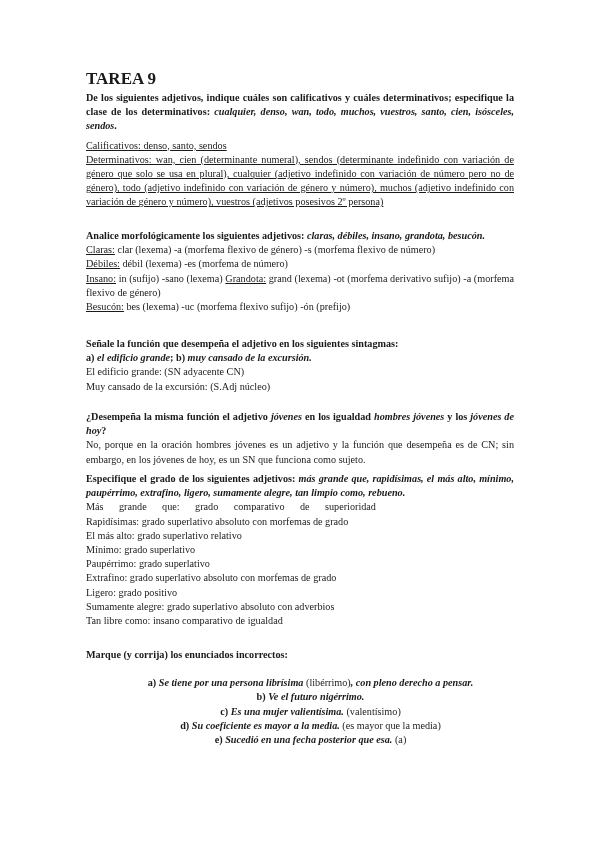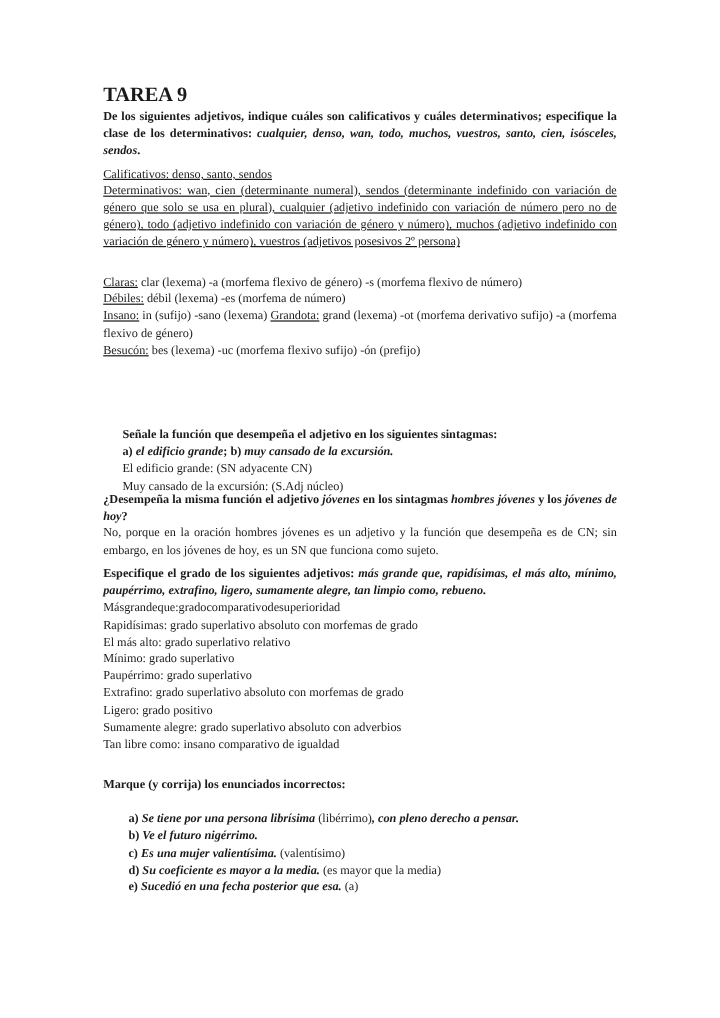--- a/index.html
+++ b/index.html
@@ -7,62 +7,63 @@
          font-family: "Liberation Serif", "DejaVu Serif", serif; color: #1a1a1a; }
   .page { position: absolute; left: 86px; top: 0; width: 428px; }
   .title { position: absolute; top: 69px; left: 0; font-weight: bold; font-size: 17px; }
   .block { position: absolute; left: 0; width: 428px; font-size: 10.2px; line-height: 14.2px; }
   .q { font-weight: bold; text-align: justify; }
   .q i { font-style: italic; }
   .ans { text-align: justify; }
   .ans p, .q p { margin: 0; }
   u { }
   .list { padding-left: 21px; }
-  .list p { margin: 0; }
+  .list p { margin: 0; text-align: center; }
   .bi { font-weight: bold; font-style: italic; }
   .b { font-weight: bold; }
-  .spread { display: flex; width: 290px; }
+  .spread { display: flex; justify-content: space-between; width: 290px; }
 </style>
 </head>
 <body>
 
 <div class="page">
 
   <div class="title">TAREA 9</div>
 
   <div class="block" style="top:91px;">
     <div class="q"><span>De los siguientes adjetivos, indique cuáles son calificativos y cuáles determinativos; especifique la clase de los determinativos: </span><i>cualquier, denso, wan, todo, muchos, vuestros, santo, cien, isósceles, sendos</i><span>.</span></div>
     <div class="ans" style="margin-top:5px;text-decoration:underline;">
       <p>Calificativos: denso, santo, sendos</p>
       <p>Determinativos: wan, cien (determinante numeral), sendos (determinante indefinido con variación de género que solo se usa en plural), cualquier (adjetivo indefinido con variación de número pero no de género), todo (adjetivo indefinido con variación de género y número), muchos (adjetivo indefinido con variación de género y número), vuestros (adjetivos posesivos 2º persona)</p>
     </div>
   </div>
 
   <div class="block" style="top:229px;">
+    <div class="q"><span>Analice morfológicamente los siguientes adjetivos: </span><i>claras, débiles, insano, grandota, besucón.</i></div>
     <div class="ans">
       <p><u>Claras:</u><span> clar (lexema) -a (morfema flexivo de género) -s (morfema flexivo de número)</span></p>
       <p><u>Débiles:</u><span> débil (lexema) -es (morfema de número)</span></p>
       <p><u>Insano:</u><span> in (sufijo) -sano (lexema) </span><u>Grandota:</u><span> grand (lexema) -ot (morfema derivativo sufijo) -a (morfema flexivo de género)</span></p>
       <p><u>Besucón:</u><span> bes (lexema) -uc (morfema flexivo sufijo) -ón (prefijo)</span></p>
     </div>
   </div>
 
-  <div class="block" style="top:356px;margin-left:16px;">
+  <div class="block" style="top:337px;">
     <div class="q">
       <p>Señale la función que desempeña el adjetivo en los siguientes sintagmas:</p>
       <p><span>a) </span><i>el edificio grande</i><span>; b) </span><i>muy cansado de la excursión.</i></p>
     </div>
     <div class="ans">
       <p>El edificio grande: (SN adyacente CN)</p>
       <p>Muy cansado de la excursión: (S.Adj núcleo)</p>
     </div>
   </div>
 
   <div class="block" style="top:410px;">
-    <div class="q"><span>¿Desempeña la misma función el adjetivo </span><i>jóvenes</i><span> en los sintagmas </span><i>hombres jóvenes</i><span> y los </span><i>jóvenes de hoy</i><span>?</span></div>
+    <div class="q"><span>¿Desempeña la misma función el adjetivo </span><i>jóvenes</i><span> en los igualdad </span><i>hombres jóvenes</i><span> y los </span><i>jóvenes de hoy</i><span>?</span></div>
     <div class="ans">No, porque en la oración hombres jóvenes es un adjetivo y la función que desempeña es de CN; sin embargo, en los jóvenes de hoy, es un SN que funciona como sujeto.</div>
   </div>
 
   <div class="block" style="top:472px;">
     <div class="q"><span>Especifique el grado de los siguientes adjetivos: </span><i>más grande que, rapidísimas, el más alto, mínimo, paupérrimo, extrafino, ligero, sumamente alegre, tan limpio como, rebueno.</i></div>
     <div class="ans">
       <div class="spread">
         <span>Más</span>
         <span>grande</span>
         <span>que:</span>

